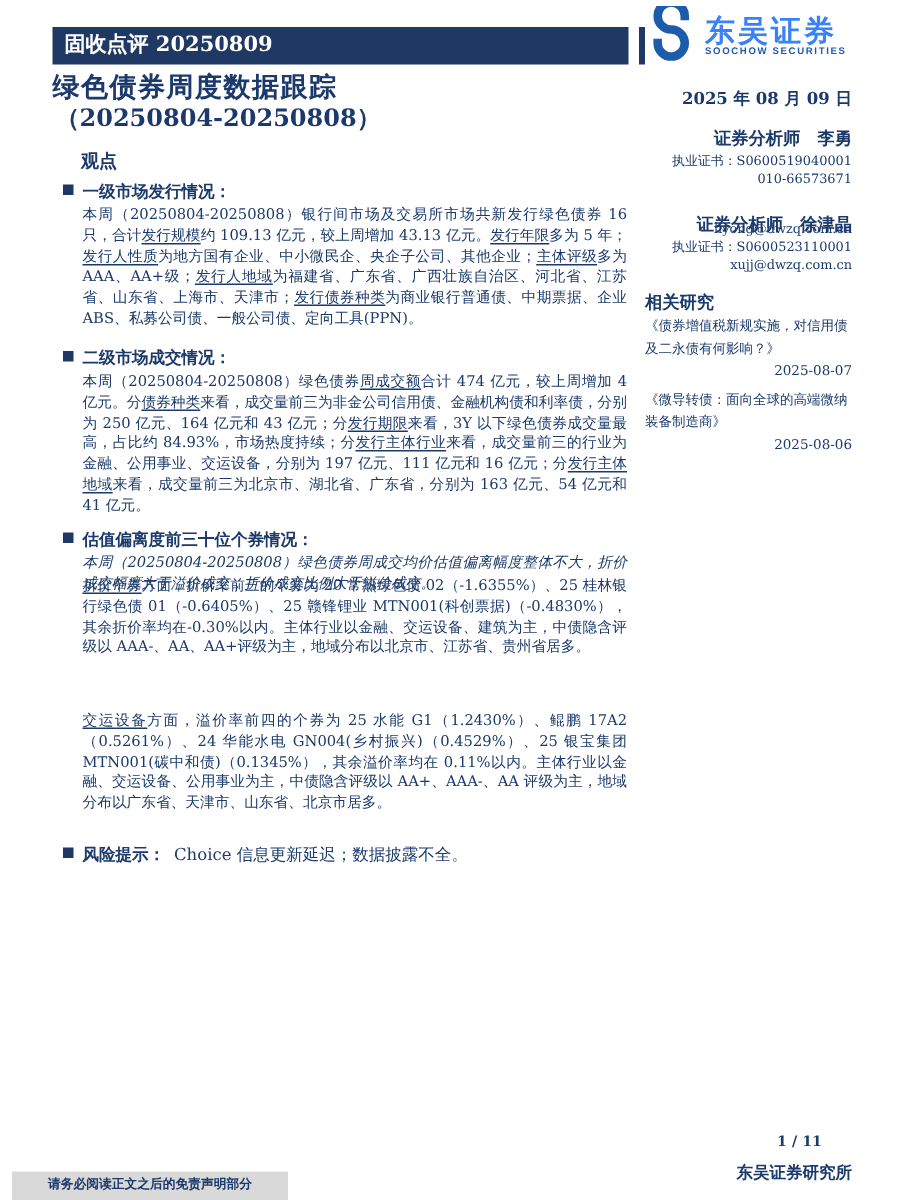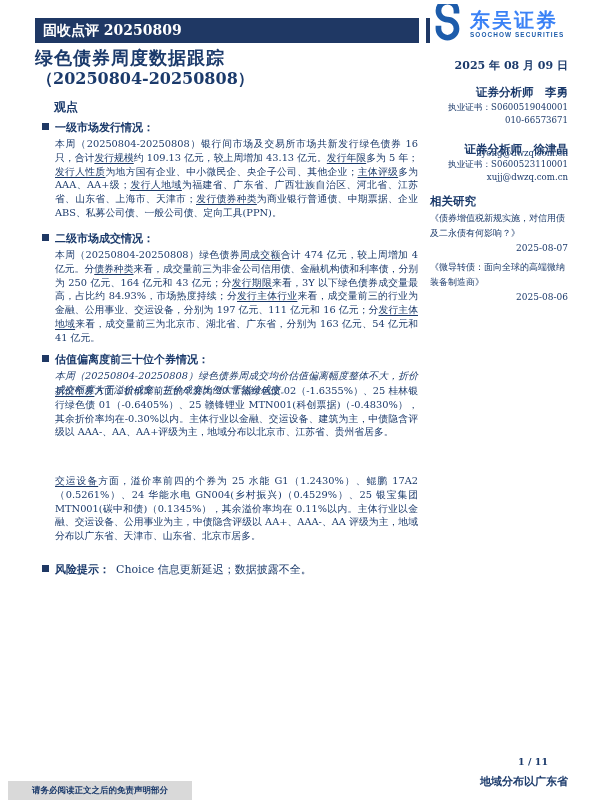--- a/index.html
+++ b/index.html
@@ -101,15 +101,15 @@
   <div class="abs side a-small" style="top:172px;">xujj@dwzq.com.cn</div>
 
   <div class="abs side rr-head">相关研究</div>
   <div class="abs side rr-item" style="top:211px;">《债券增值税新规实施，对信用债及二永债有何影响？》</div>
   <div class="abs side rr-date" style="top:243px;">2025-08-07</div>
   <div class="abs side rr-item" style="top:260px;">《微导转债：面向全球的高端微纳装备制造商》</div>
   <div class="abs side rr-date" style="top:292px;">2025-08-06</div>
 
   <div class="abs disclaimer">请务必阅读正文之后的免责声明部分</div>
   <div class="abs pagenum">1 / 11</div>
-  <div class="abs institute">地域分布以广东省</div>
+  <div class="abs institute">东吴证券研究所</div>
 
 </div>
 
 </body></html>

